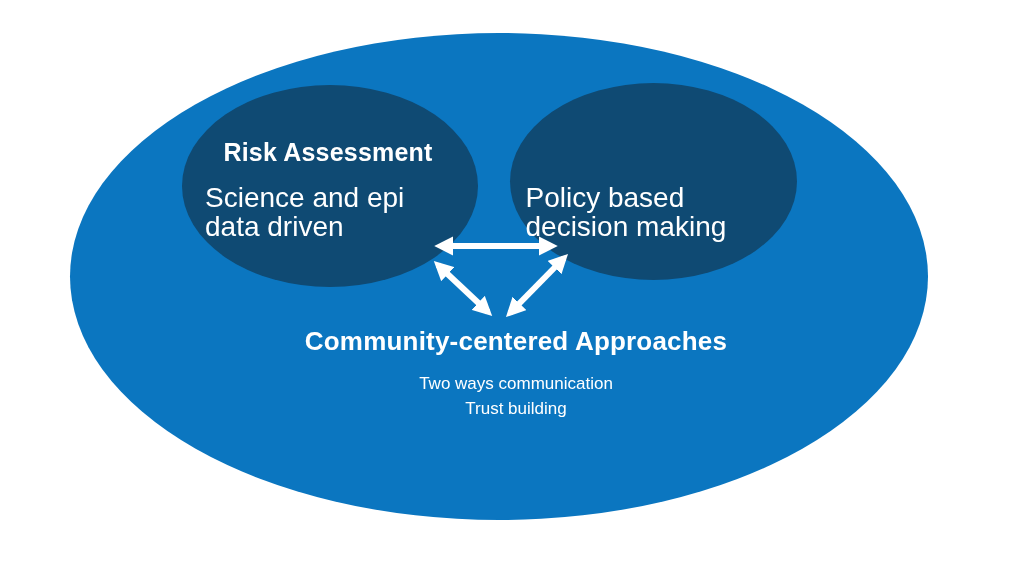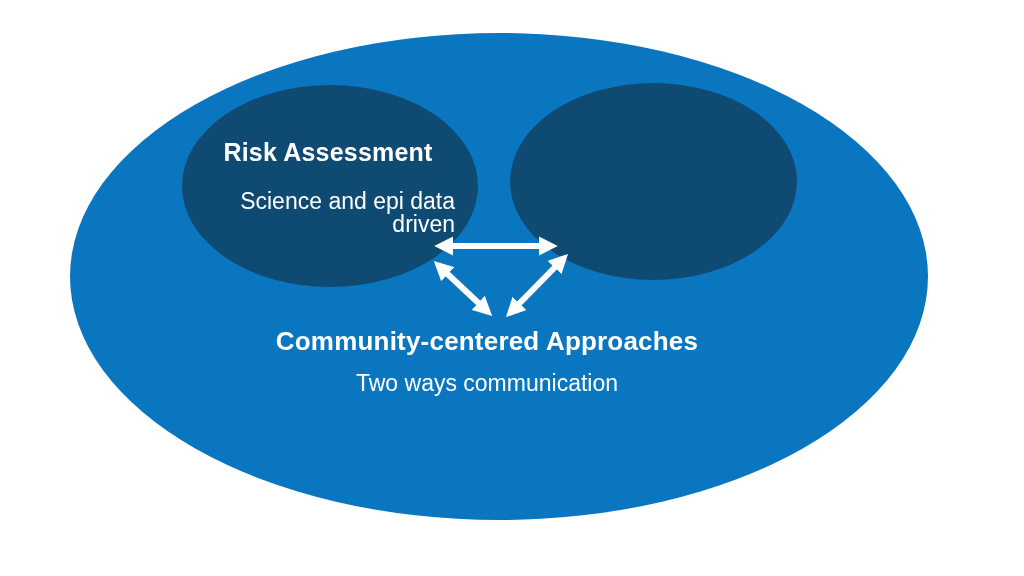--- a/index.html
+++ b/index.html
@@ -48,81 +48,83 @@
     font-size: 25px;
     font-weight: 700;
     white-space: nowrap;
     letter-spacing: 0.2px;
   }
   .node-title.left  { left: 328px; top: 152px; }
   .node-title.right { left: 653px; top: 152px; }
   .node-subtitle {
     position: absolute;
     transform: translate(-50%, -50%);
-    font-size: 23px;
+    font-size: 28px;
     font-weight: 400;
     line-height: 1.02;
-    text-align: right;
+    text-align: left;
   }
   .node-subtitle.left  { left: 330px; top: 213px; width: 250px; }
   .node-subtitle.right { left: 653px; top: 213px; width: 255px; }
   .arrows-svg {
     position: absolute;
     left: 0;
     top: 0;
     width: 1024px;
     height: 576px;
     pointer-events: none;
   }
   .community {
     position: absolute;
-    left: 487px;
+    left: 516px;
     top: 326px;
     transform: translateX(-50%);
     width: 560px;
     text-align: center;
   }
   .community-title {
     font-size: 26px;
     font-weight: 700;
     letter-spacing: 0.2px;
     margin-bottom: 14px;
     white-space: nowrap;
   }
   .community-item {
-    font-size: 23px;
+    font-size: 17px;
     font-weight: 400;
     line-height: 25px;
   }
 </style>
 </head>
 <body>
 
 <div class="canvas">
 
   <div class="outer-ellipse"></div>
 
   <div class="inner-ellipse left"></div>
   <div class="inner-ellipse right"></div>
 
   <div class="node-title left">Risk Assessment</div>
   <div class="node-subtitle left">Science and epi data driven</div>
 
+  <div class="node-subtitle right">Policy based decision making</div>
 
   <svg class="arrows-svg" viewBox="0 0 1024 576">
     <defs>
       <marker id="ah" viewBox="0 0 10 10" refX="7" refY="5" markerWidth="3.2" markerHeight="3.2" orient="auto-start-reverse" fill="#ffffff">
         <path d="M 0 0 L 10 5 L 0 10 z"></path>
       </marker>
     </defs>
     <g stroke="#ffffff" stroke-width="6" fill="none">
       <line x1="440" y1="246" x2="552" y2="246" marker-start="url(#ah)" marker-end="url(#ah)"></line>
       <line x1="438" y1="265" x2="488" y2="312" marker-start="url(#ah)" marker-end="url(#ah)"></line>
       <line x1="564" y1="258" x2="510" y2="313" marker-start="url(#ah)" marker-end="url(#ah)"></line>
     </g>
   </svg>
 
   <div class="community">
     <div class="community-title">Community-centered Approaches</div>
     <div class="community-item">Two ways communication</div>
+    <div class="community-item">Trust building</div>
   </div>
 
 </div>
 
 </body></html>

